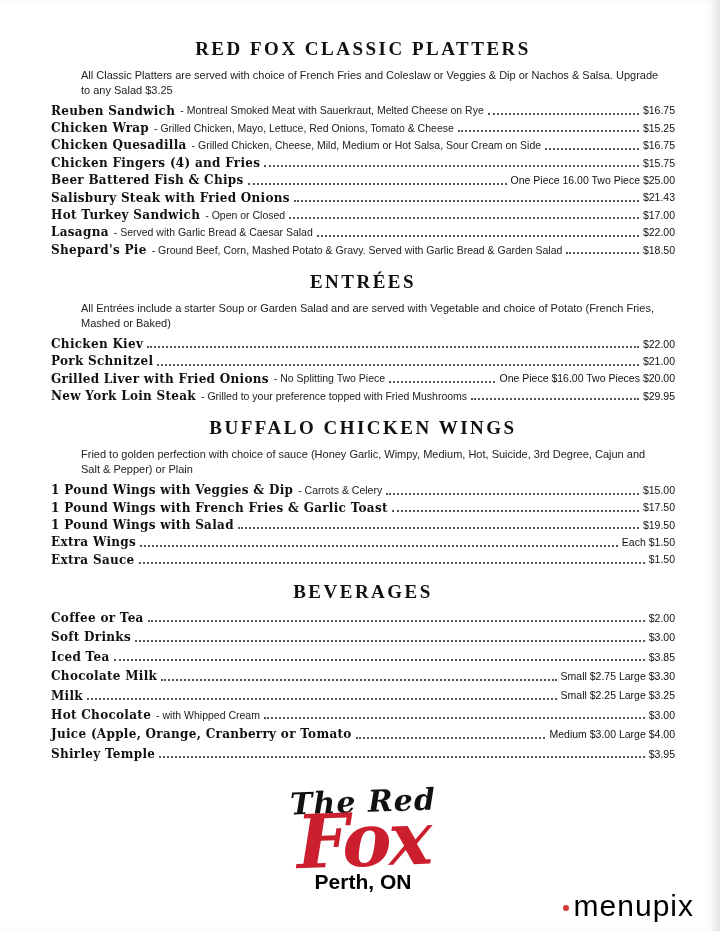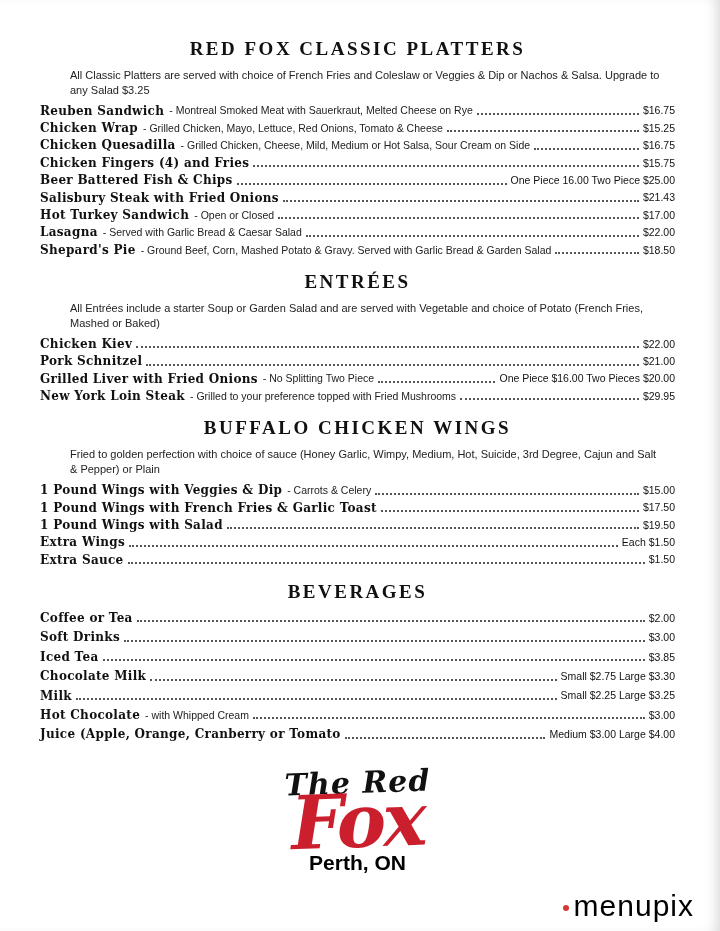--- a/index.html
+++ b/index.html
@@ -7,21 +7,21 @@
     width: 720px;
     height: 931px;
     background: #ffffff;
     font-family: "Liberation Sans", sans-serif;
     color: #1a1a1a;
     position: relative;
     overflow: hidden;
     box-shadow: inset -10px 0 14px -8px rgba(0,0,0,0.18);
   }
   .page {
-    padding: 24px 45px 0 40px;
+    padding: 24px 45px 0 51px;
   }
   .section-title {
     font-family: "Liberation Serif", serif;
     font-weight: 700;
     font-size: 19px;
     letter-spacing: 2.5px;
     text-align: center;
     margin: 14px 0 8px 0;
     color: #111;
   }
@@ -310,20 +310,26 @@
     <span class="item-price">$3.00</span>
   </div>
 
   <div class="menu-row">
     <span class="item-name">Juice (Apple, Orange, Cranberry or Tomato</span>
 
     <span class="leader"></span>
     <span class="item-price">Medium $3.00  Large $4.00</span>
   </div>
 
+  <div class="menu-row">
+    <span class="item-name">Shirley Temple</span>
+
+    <span class="leader"></span>
+    <span class="item-price">$3.95</span>
+  </div>
 </div>
   </section>
 
   <div class="logo">
     <div class="logo-line1">The Red</div>
     <div class="logo-line2">Fox</div>
     <div class="logo-line3">Perth, ON</div>
   </div>
 
 </div>

